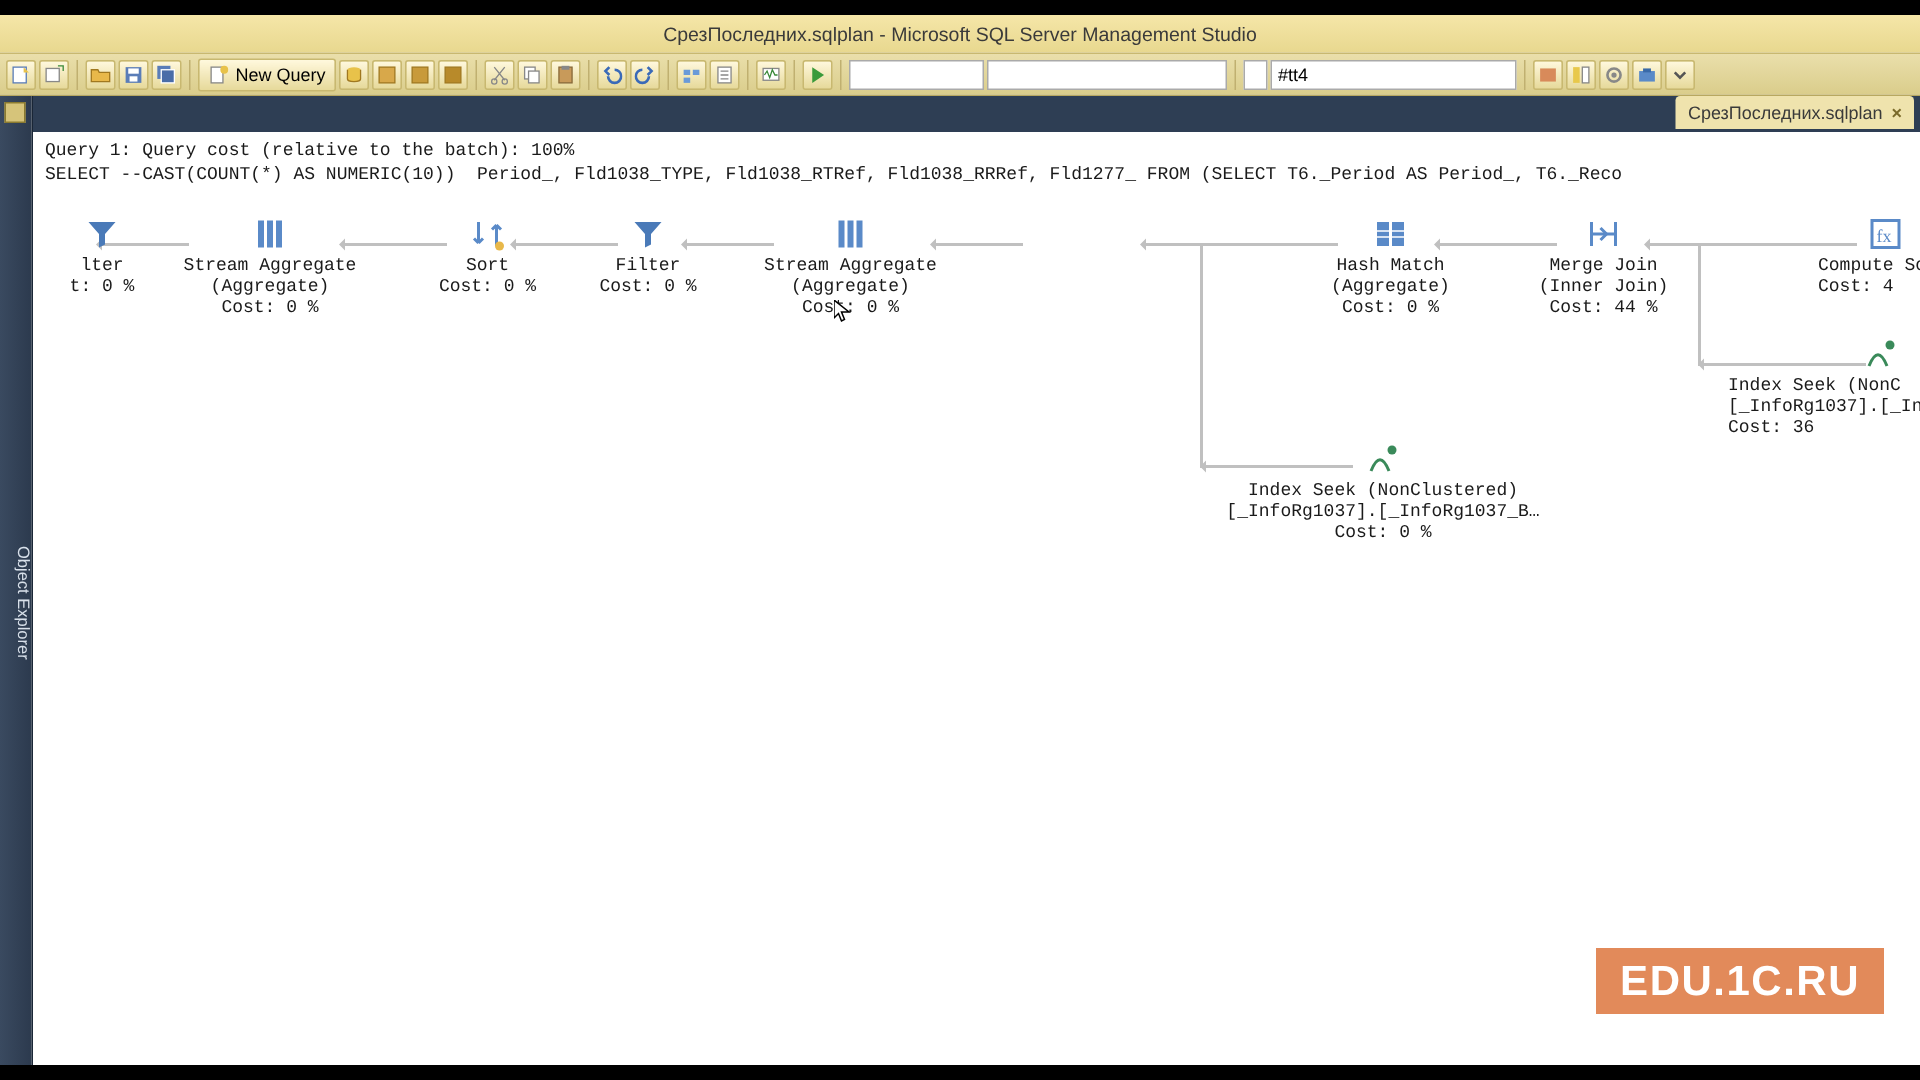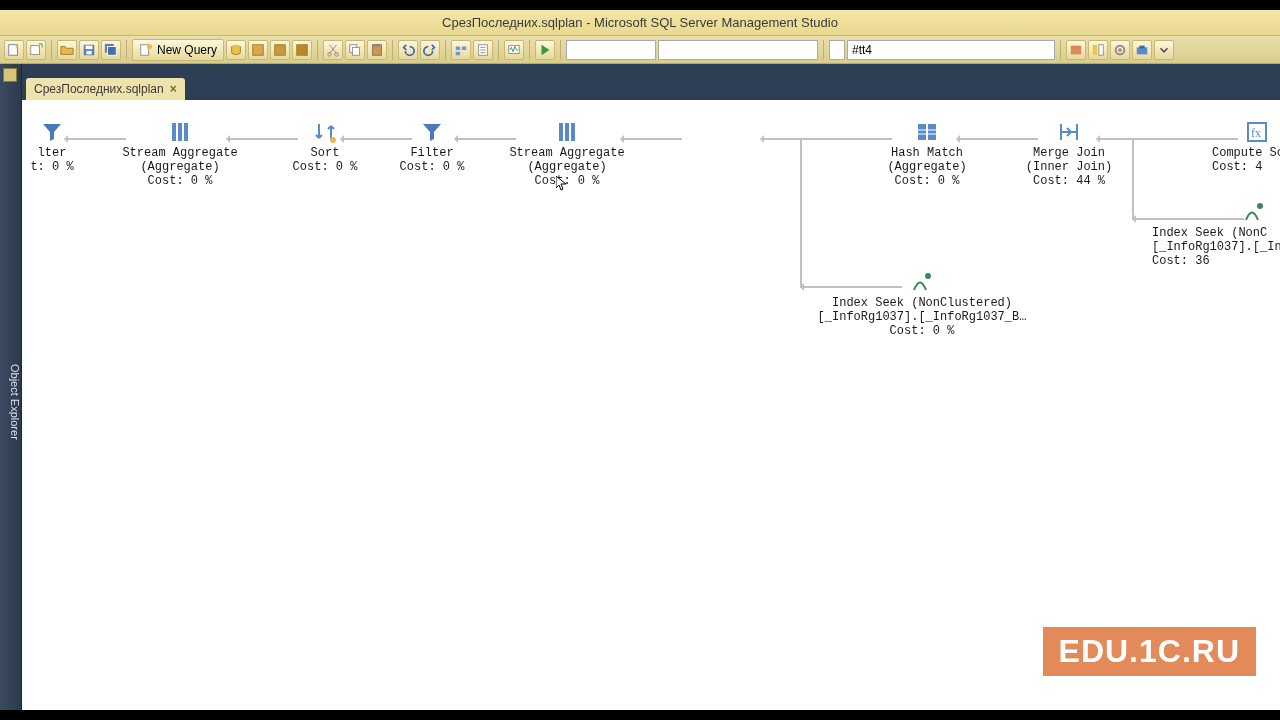--- a/index.html
+++ b/index.html
@@ -11,47 +11,47 @@
   .menubar .menu-item { padding: 2px 8px; color: #333; cursor: default; }
   .toolbar { height: 28px; background: linear-gradient(#eadfab, #dacd8b); border-bottom: 1px solid #b8a860; display: flex; align-items: center; padding: 0 4px; gap: 2px; }
   .tbtn { width: 20px; height: 20px; background: linear-gradient(#fff8dd,#e6d99a); border: 1px solid #c8b870; border-radius: 2px; display: inline-flex; align-items:center; justify-content:center; }
   .tbtn svg { width: 14px; height: 14px; }
   .tsep { width: 1px; height: 20px; background: #c0b070; margin: 0 3px; }
   .newq { display:flex; align-items:center; gap:4px; padding: 0 6px; height:22px; background: linear-gradient(#fff8dd,#e6d99a); border:1px solid #c8b870; border-radius:2px; }
   .tb-combo { height: 20px; background: #fff; border: 1px solid #aaa; font-size: 12px; padding: 0 4px; }
   .tb-combo.w1 { width: 90px; }
   .tb-combo.w2 { width: 160px; }
   .tb-combo.w3 { width: 16px; }
-  .tb-combo.w4 { width: 208px; }
+  .tb-combo.w4 { width: 164px; }
 
   .body-row { flex: 1; display: flex; min-height: 0; }
   .explorer { width: 22px; background: linear-gradient(to right,#3a4a60,#2c3a4e); color:#d8e0ea; writing-mode: vertical-rl; text-align:center; padding-top:30px; font-size:11px; border-right:1px solid #1a2636; position:relative;}
   .explorer .pin { position:absolute; top:4px; left:3px; width:14px; height:14px; background:#d6c47a; border:1px solid #8a7a30; }
 
   .doc-area { flex:1; display:flex; flex-direction:column; min-width:0; }
-  .tabstrip { height: 36px; background: #2e3e54; display:flex; align-items:flex-end; padding: 0 4px; gap:2px; }
+  .tabstrip { height: 24px; background: #2e3e54; display:flex; align-items:flex-end; padding: 0 4px; gap:2px;flex-direction:column; }
   .tab { height: 22px; display:flex; align-items:center; padding: 0 8px; font-size: 12px; border-radius: 3px 3px 0 0; }
   .tab.active { background: #efe3ad; color:#3a3a3a; }
   .tab.inactive { background: #455a78; color:#d6dde8; }
   .tab .close { margin-left:6px; color:#7a6a2a; font-weight:bold; }
 
   .plan-scroll { flex:1; background:#fff; overflow:hidden; position:relative; font-family: Consolas, "Courier New", monospace; font-size: 12px; color:#1a1a1a; }
   .plan-header { padding: 4px 8px 0 8px; white-space: pre; line-height: 16px; }
   .plan-canvas { position: relative; height: 440px; }
   .node { position:absolute; text-align:center; line-height: 14px; }
   .node .icon { width: 24px; height: 24px; margin: 0 auto 2px auto; display:flex; align-items:center; justify-content:center;font-family:Liberation Serif, serif; }
   .node .icon svg { width:24px; height:24px; }
   .node.selected .lbl { background:#2f82d6; color:#fff; padding:1px 4px; display:inline-block; }
   .node .lbl { display:block; }
   .arrow { position:absolute; height:2px; background:#c0c0c0; }
   .arrow::before { content:""; position:absolute; left:-6px; top:-3px; border:4px solid transparent; border-right-color:#c0c0c0; }
   .vline { position:absolute; width:2px; background:#c0c0c0; }
   .cursor { position:absolute; width:12px; height:16px; }
 
-  .watermark { position:absolute; right:24px; bottom:34px; background:#e28a5a; color:#fff; font-weight:bold; font-size:32px; letter-spacing:1px; padding:6px 16px; font-family: Arial, sans-serif; }
+  .watermark { position:absolute; right:24px; bottom:34px; background:#e28a5a; color:#fff; font-weight:bold; font-size:28px; letter-spacing:1px; padding:6px 16px; font-family: Arial, sans-serif; }
   .bottombar { height: 10px; background:#000; }
 </style>
 </head>
 <body>
 
 <div class="window">
   <div class="topbar"></div>
 
   <div class="titlebar">
     <span>СрезПоследних.sqlplan - Microsoft SQL Server Management Studio</span>
@@ -224,39 +224,41 @@
 
     <div class="doc-area">
       <div class="tabstrip">
         <div class="tab active">
           <span>СрезПоследних.sqlplan</span>
           <span class="close">×</span>
         </div>
       </div>
 
       <div class="plan-scroll">
+        <div class="plan-header"><span>Query 1: Query cost (relative to the batch): 100%</span>
+<span>SELECT --CAST(COUNT(*) AS NUMERIC(10))  Period_, Fld1038_TYPE, Fld1038_RTRef, Fld1038_RRRef, Fld1277_ FROM (SELECT T6._Period AS Period_, T6._Reco</span></div>
 
         <div class="plan-canvas">
 
           <div class="arrow" style="left:44px; top:38px; width:60px;"></div>
           <div class="arrow" style="left:206px; top:38px; width:70px;"></div>
           <div class="arrow" style="left:320px; top:38px; width:70px;"></div>
           <div class="arrow" style="left:434px; top:38px; width:60px;"></div>
           <div class="arrow" style="left:600px; top:38px; width:60px;"></div>
           <div class="arrow" style="left:740px; top:38px; width:130px;"></div>
           <div class="arrow" style="left:936px; top:38px; width:80px;"></div>
           <div class="arrow" style="left:1076px; top:38px; width:140px;"></div>
 
           <div class="vline" style="left:778px; top:40px; height:148px;"></div>
           <div class="arrow" style="left:780px; top:186px; width:100px;"></div>
 
           <div class="vline" style="left:1110px; top:40px; height:80px;"></div>
           <div class="arrow" style="left:1112px; top:118px; width:110px;"></div>
 
-          <div class="node" style="left:0px; top:20px; width:60px;">
+          <div class="node" style="left:16px; top:20px; width:60px;">
             <div class="icon">
                 <svg viewBox="0 0 24 24">
                   <path d="M3 4h18l-7 8v7l-4 2v-9z" fill="#4a7ab8"></path>
                 </svg>
               </div>
             <span class="lbl">lter</span>
             <span class="lbl">t: 0 %</span>
           </div>
 
           <div class="node" style="left:98px; top:20px; width:120px;">

